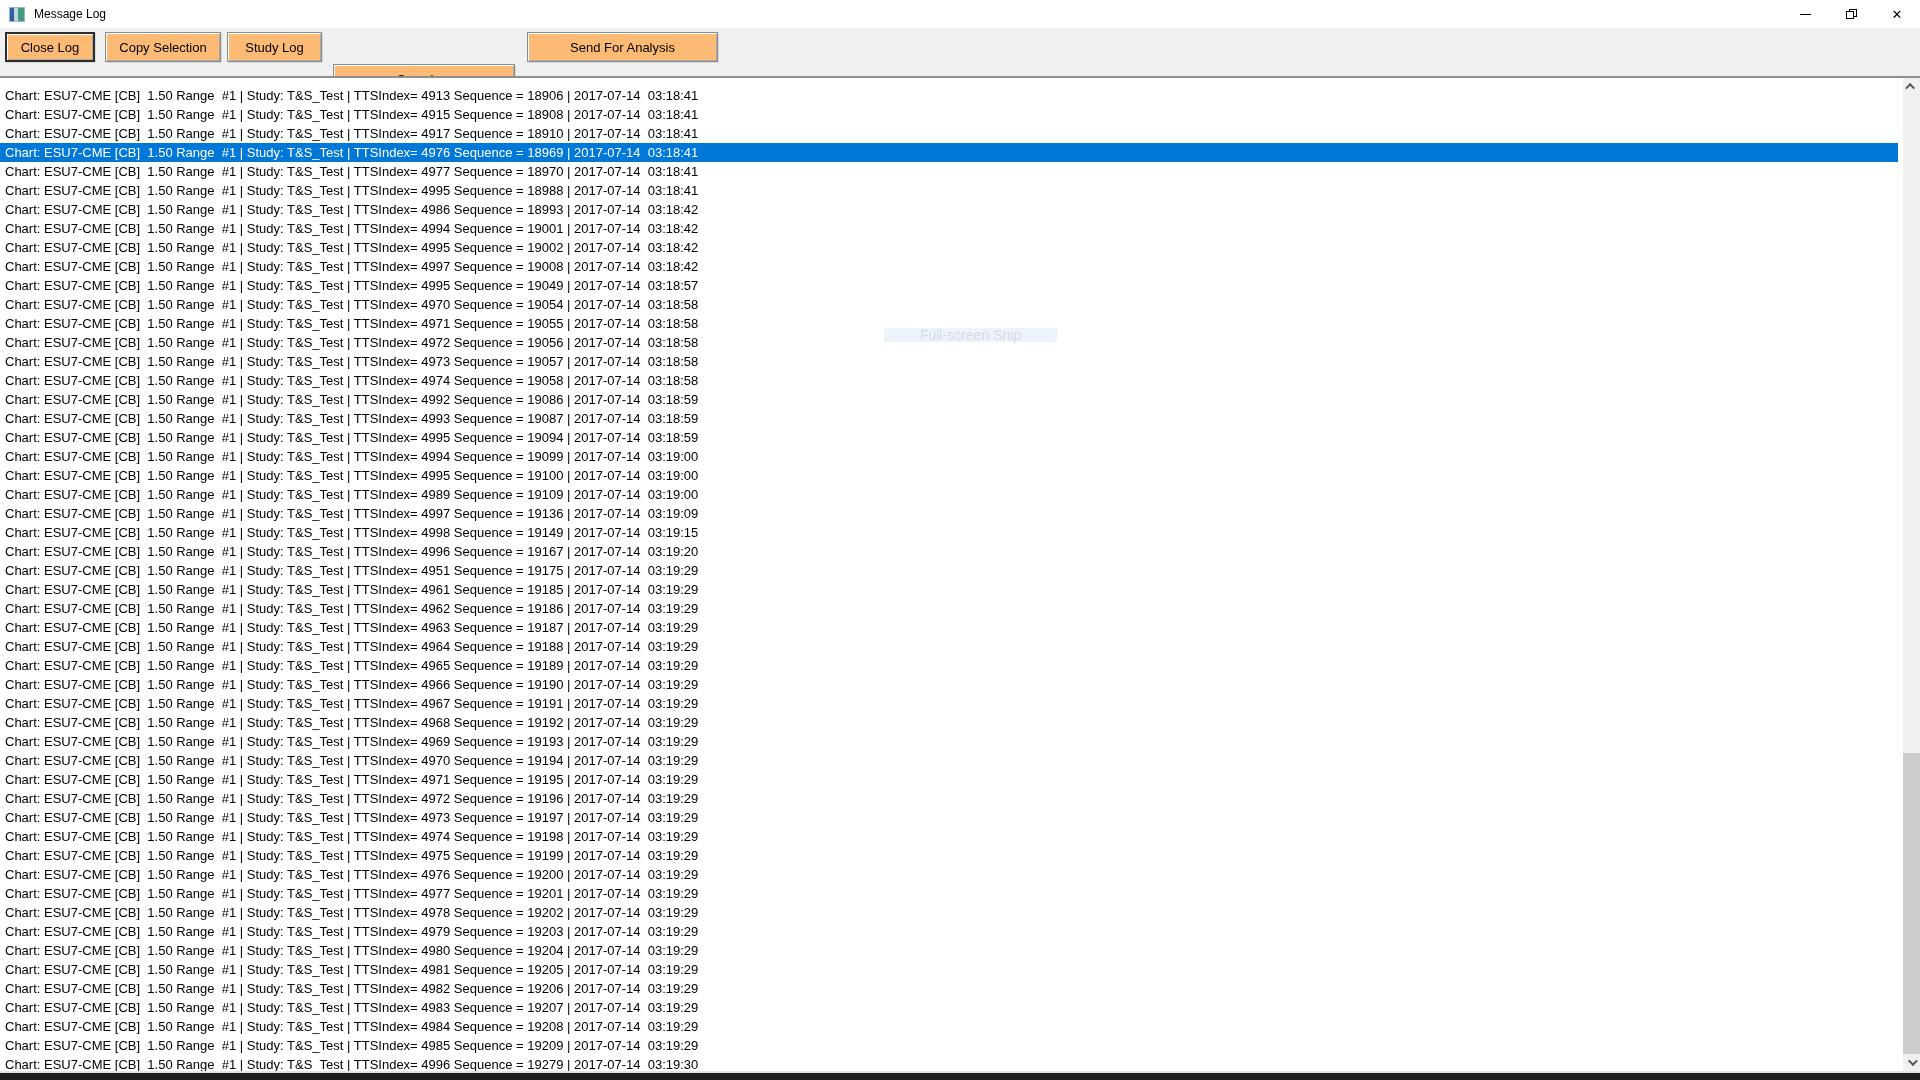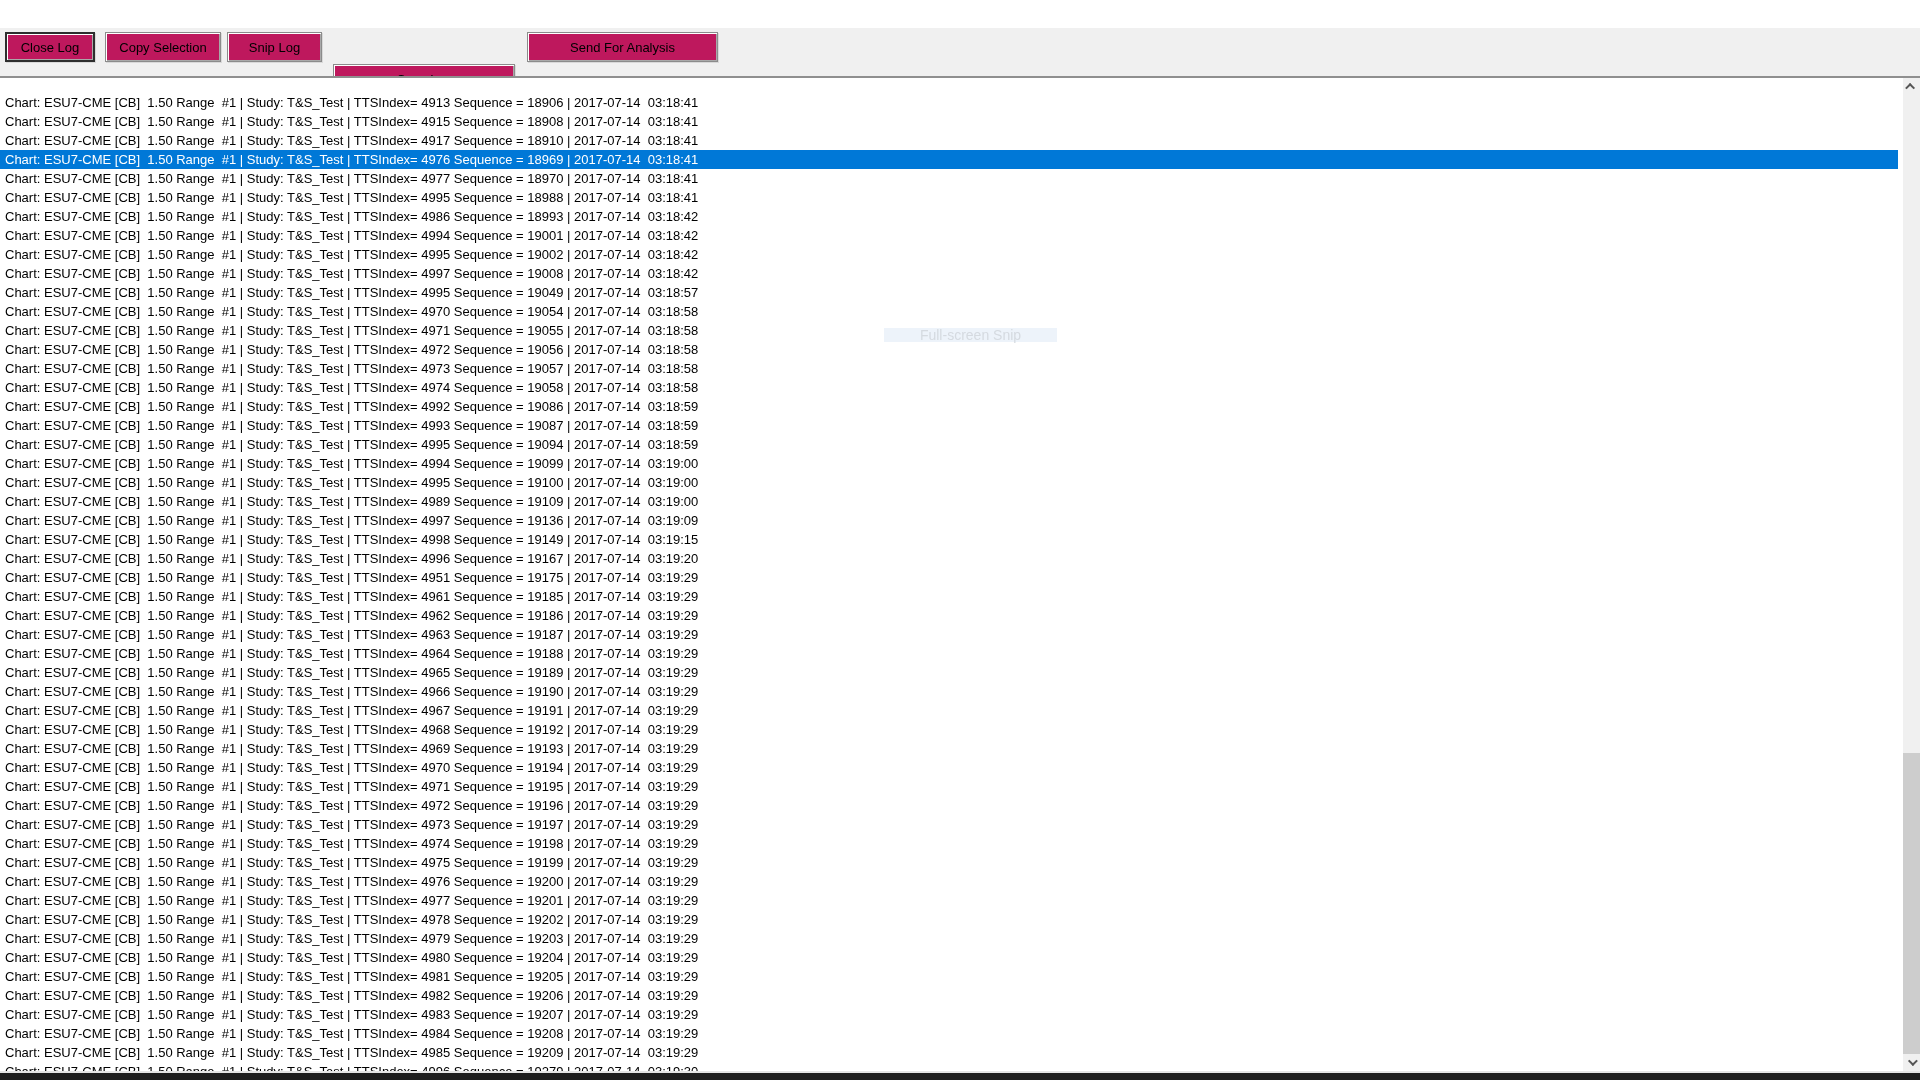--- a/index.html
+++ b/index.html
@@ -25,31 +25,31 @@
   .restore-glyph{position:relative;width:11px;height:11px;display:block;}
   .restore-glyph .back{position:absolute;top:0;left:3px;width:8px;height:8px;border:1px solid #000;box-sizing:border-box;background:#fff;}
   .restore-glyph .front{position:absolute;top:2px;left:0;width:8px;height:8px;border:1px solid #000;box-sizing:border-box;background:#fff;}
   .close-glyph{font-size:13px;color:#000;line-height:1;}
   
   .toolbar{
     position:absolute;top:28px;left:0;right:0;height:48px;background:#f0f0f0;
   }
   .tbtn{
     position:absolute;top:4px;height:30px;box-sizing:border-box;
-    background:#be185d;border:1px solid #8b8b8b;
+    background:#fdba74;border:1px solid #8b8b8b;
     box-shadow:inset 1px 1px 0 #ffffff, inset -1px -1px 0 #a9a9a9, 1px 1px 0 #d9d9d9;
     font-family:"Liberation Sans",sans-serif;font-size:13px;color:#000;
     display:flex;align-items:center;justify-content:center;padding:0;
   }
   .tbtn.default{border:2px solid #2e2e2e;}
   
   .loglist{
     position:absolute;top:76px;left:0;width:1920px;height:995px;box-sizing:border-box;
     background:#ffffff;border-top:2px solid #8f8f8f;overflow:hidden;
-    padding-top:15px;
+    padding-top:8px;
   }
   .row{
     height:19px;line-height:19px;white-space:pre;font-size:13px;color:#000;
     padding-left:5px;width:1898px;box-sizing:border-box;overflow:hidden;
   }
   .row.selected{background:#0078d7;color:#ffffff;}
   
   .scrollbar{
     position:absolute;top:78px;right:0;width:17px;height:993px;background:#f0f0f0;
   }
@@ -68,25 +68,43 @@
   }
   
   .bottom-line{position:absolute;left:0;right:0;bottom:7px;height:2px;background:#e4e4e4;}
   .taskbar-sliver{position:absolute;left:0;right:0;bottom:0;height:7px;background:#1d1d1d;}
 </style>
 </head>
 <body>
 
 <div class="screen">
 
+  <div class="titlebar">
+    <div class="app-icon"></div>
+    <div class="title-text">Message Log</div>
+    <div class="caption-buttons">
+      <div class="caption-btn">
+        <span class="min-glyph"></span>
+      </div>
+      <div class="caption-btn">
+        <span class="restore-glyph">
+          <span class="back"></span>
+            <span class="front"></span>
+        </span>
+      </div>
+      <div class="caption-btn">
+        <span class="close-glyph">✕</span>
+      </div>
+    </div>
+  </div>
 
   <div class="toolbar">
     <button class="tbtn default" style="left:5px;width:90px;">Close Log</button>
     <button class="tbtn" style="left:105px;width:116px;">Copy Selection</button>
-    <button class="tbtn" style="left:227px;width:95px;">Snip Log</button>
+    <button class="tbtn" style="left:227px;width:95px;">Study Log</button>
     <button class="tbtn" style="left:333px;width:182px;margin-top:32px;">Copy Log</button>
     <button class="tbtn" style="left:527px;width:191px;">Send For Analysis</button>
   </div>
 
   <div class="loglist">
       <div class="row">Chart: ESU7-CME [CB]  1.50 Range  #1 | Study: T&amp;S_Test | TTSIndex= 4913 Sequence = 18906 | 2017-07-14  03:18:41</div>
       <div class="row">Chart: ESU7-CME [CB]  1.50 Range  #1 | Study: T&amp;S_Test | TTSIndex= 4915 Sequence = 18908 | 2017-07-14  03:18:41</div>
       <div class="row">Chart: ESU7-CME [CB]  1.50 Range  #1 | Study: T&amp;S_Test | TTSIndex= 4917 Sequence = 18910 | 2017-07-14  03:18:41</div>
       <div class="row selected">Chart: ESU7-CME [CB]  1.50 Range  #1 | Study: T&amp;S_Test | TTSIndex= 4976 Sequence = 18969 | 2017-07-14  03:18:41</div>
       <div class="row">Chart: ESU7-CME [CB]  1.50 Range  #1 | Study: T&amp;S_Test | TTSIndex= 4977 Sequence = 18970 | 2017-07-14  03:18:41</div>

